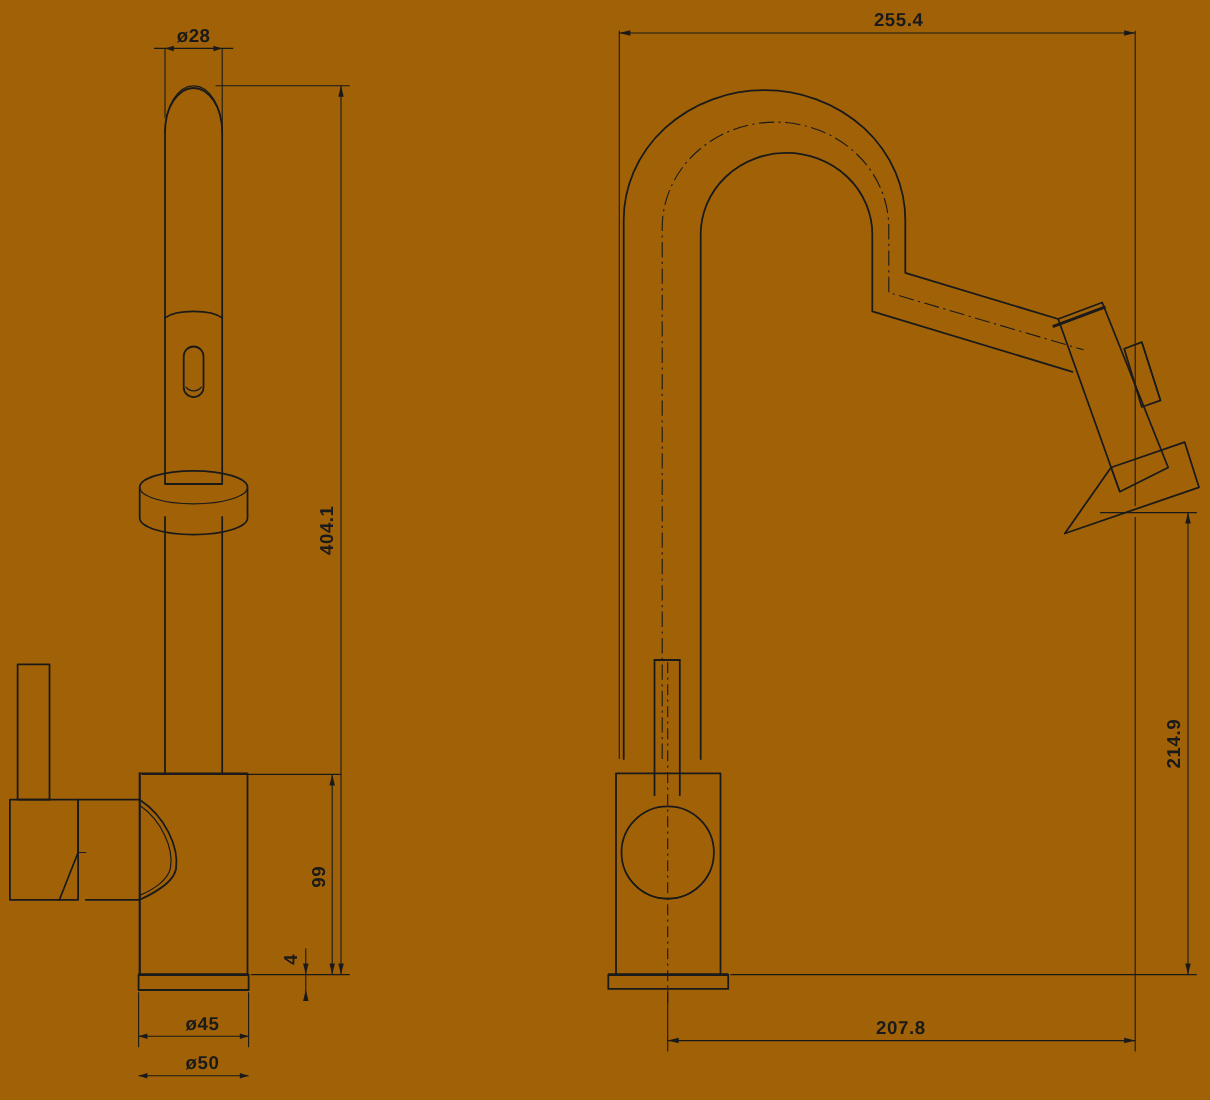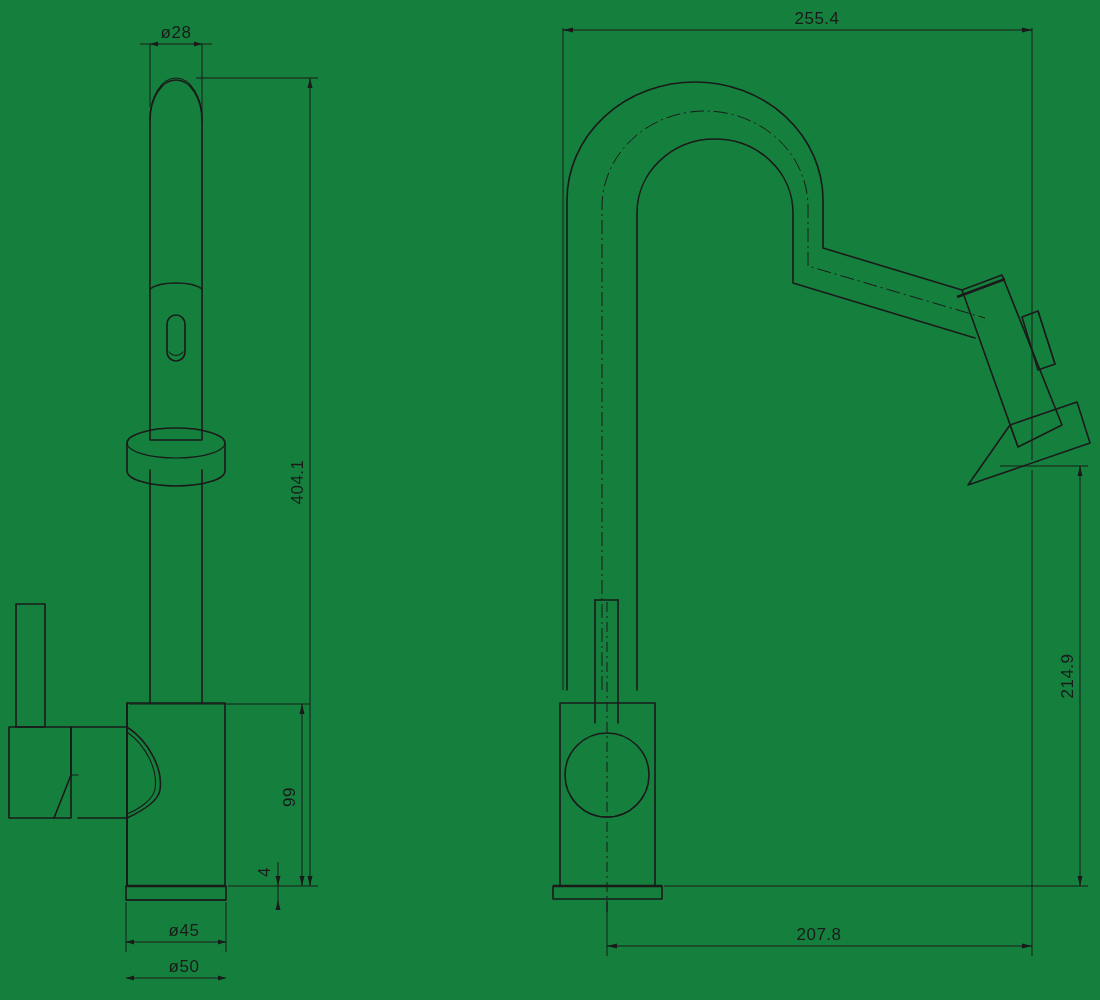--- a/index.html
+++ b/index.html
@@ -1,18 +1,18 @@
 <!DOCTYPE html>
 <html><head>
 <meta charset="utf-8">
 <style>
   html,body{margin:0;padding:0;background:#ffffff;}
   body{width:1100px;height:1000px;overflow:hidden;
        font-family:"Liberation Sans","DejaVu Sans",sans-serif;}
-  #sheet{position:relative;width:1100px;height:1000px;background:#15803d;}
+  #sheet{position:relative;width:1100px;height:1000px;background:#a16207;font-weight:bold;}
   svg{display:block;}
   .ln{fill:none;stroke:#1a1a1a;stroke-width:1.6;stroke-linecap:round;stroke-linejoin:round;}
   .ln-thin{fill:none;stroke:#1a1a1a;stroke-width:1.1;stroke-linecap:round;stroke-linejoin:round;}
   .ln-heavy{fill:none;stroke:#1a1a1a;stroke-width:2.6;stroke-linecap:butt;}
   .dim{fill:none;stroke:#1a1a1a;stroke-width:1.0;}
   .ext{fill:none;stroke:#1a1a1a;stroke-width:1.0;}
   .ctr{fill:none;stroke:#1a1a1a;stroke-width:1.0;
        stroke-dasharray:14 4 2 4;}
   .ctr2{fill:none;stroke:#1a1a1a;stroke-width:1.0;
        stroke-dasharray:10 4 2 4;}

